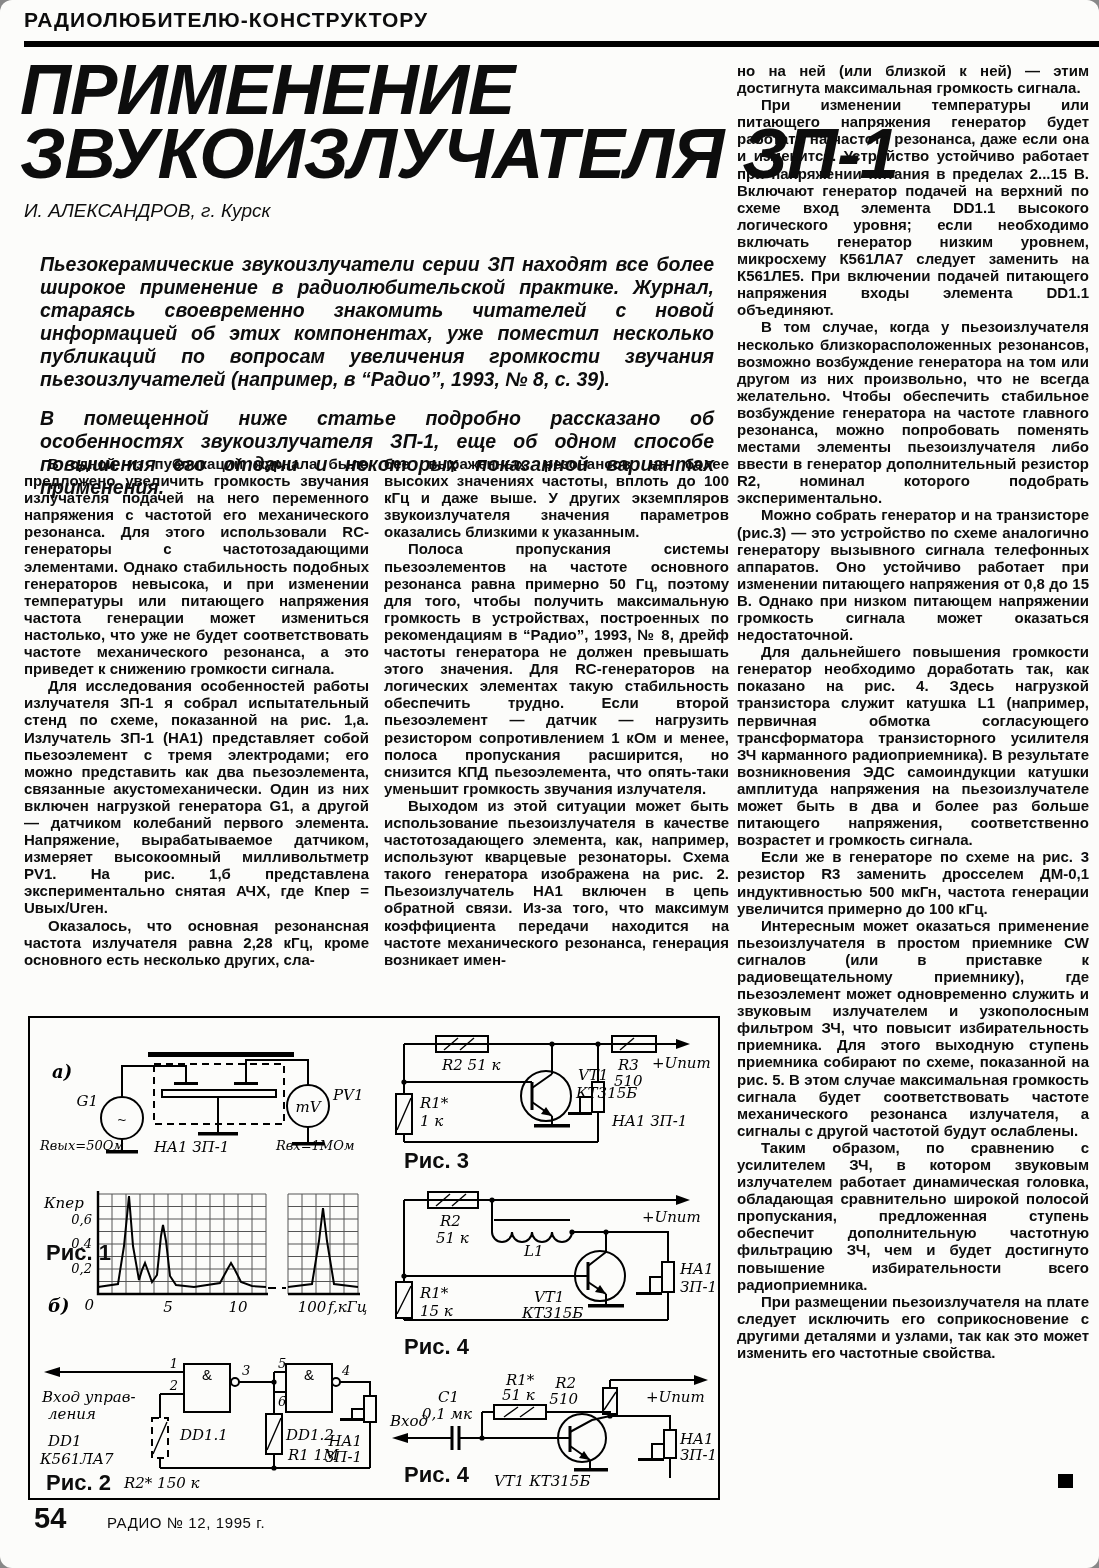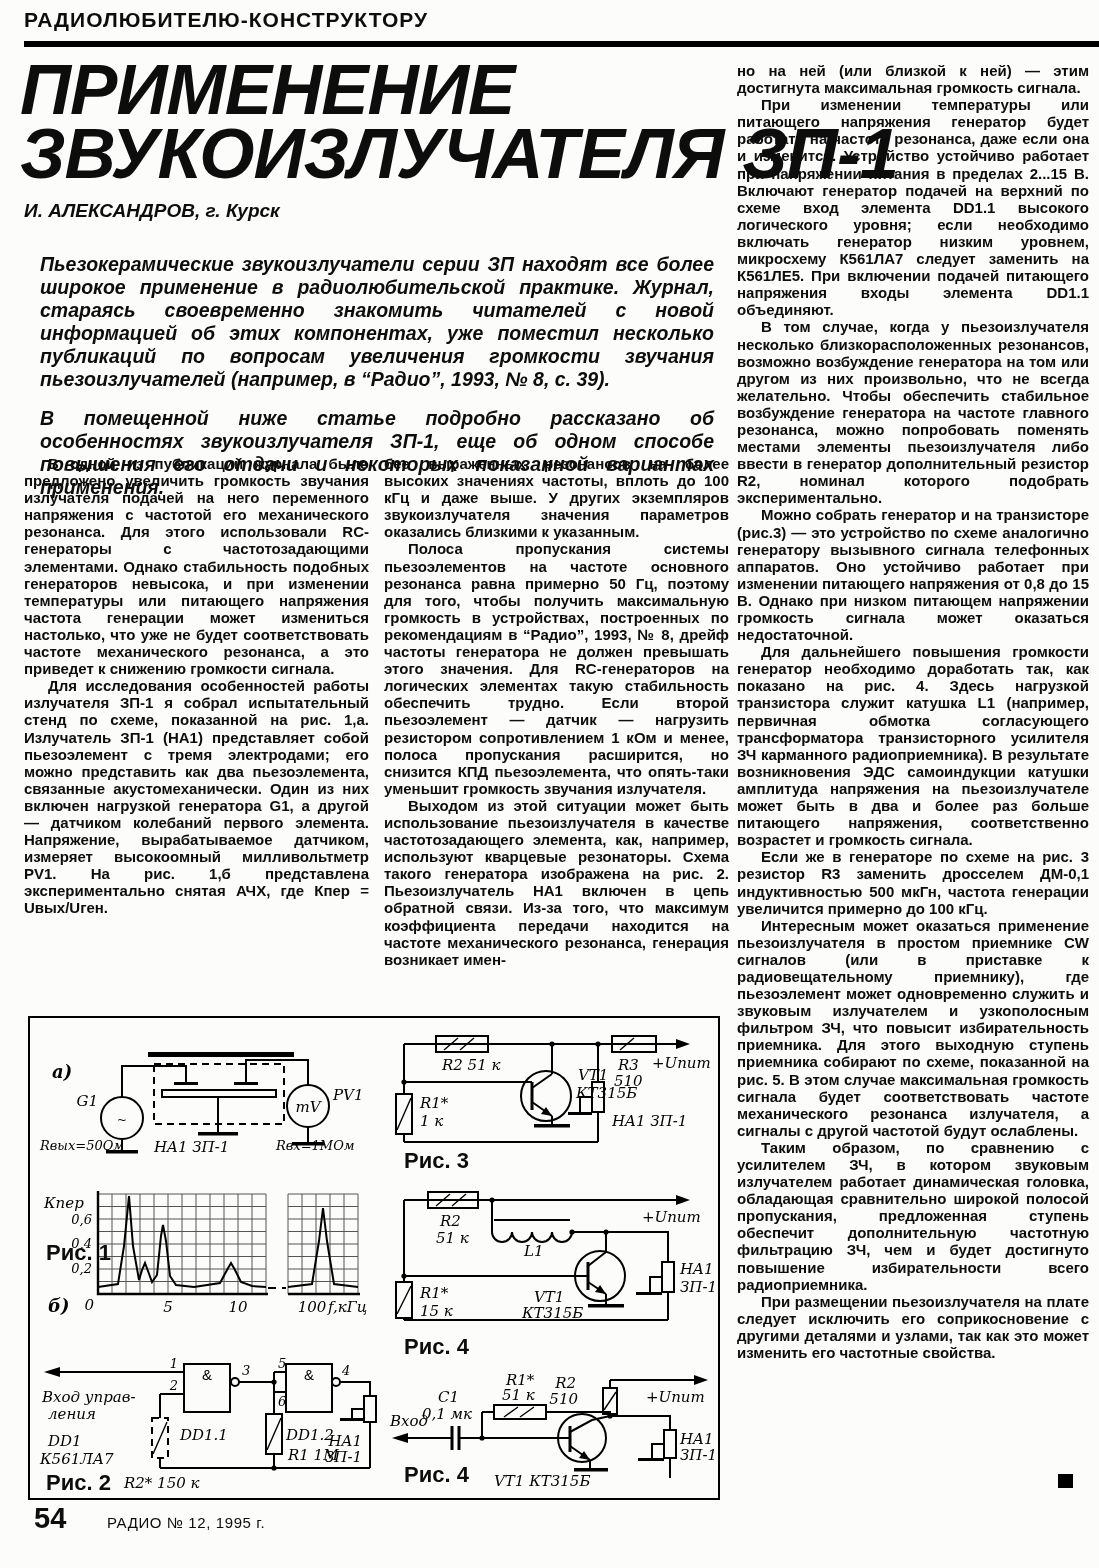--- a/index.html
+++ b/index.html
@@ -1,22 +1,22 @@
 <!DOCTYPE html>
 <html><head>
 <meta charset="utf-8">
 <style>
   html,body{margin:0;padding:0;background:#888;}
   .page{position:relative;width:1099px;height:1568px;background:#fcfcfa;overflow:hidden;
-        font-family:"Liberation Sans",sans-serif;color:#0d0d0d;}
+        font-family:"Liberation Sans",sans-serif;color:#0d0d0d;border-radius:12px;}
   .kicker{position:absolute;left:24px;top:8px;font-size:21px;font-weight:bold;letter-spacing:1px;}
   .rule{position:absolute;left:24px;top:41px;width:1075px;height:6px;background:#000;}
   .title{position:absolute;left:20px;top:58px;font-style:italic;font-weight:bold;
          font-size:71px;line-height:64px;letter-spacing:-1px;}
-  .author{position:absolute;left:24px;top:200px;font-weight:bold;font-style:italic;font-size:19px;}
+  .author{position:absolute;left:24px;top:200px;font-weight:normal;font-style:italic;font-size:19px;}
   .lead{position:absolute;left:24px;top:237px;width:706px;font-weight:bold;font-style:italic;
         font-size:19.5px;line-height:23px;text-align:justify;}
   .lead p{margin:16px;}
   .col{position:absolute;font-size:15px;line-height:17.1px;text-align:justify;font-weight:bold;}
   .col p{margin:0;text-indent:24px;}
   .col p.cont{text-indent:0;}
   #col1{left:24px;top:455px;width:345px;}
   #col2{left:384px;top:455px;width:345px;}
   #col3{left:737px;top:62px;width:352px;}
   .figbox{position:absolute;left:28px;top:1016px;width:688px;height:480px;border:2px solid #000;}
@@ -56,20 +56,21 @@
   <div class="author">И. АЛЕКСАНДРОВ, г. Курск</div>
 
   <div class="lead">
     <p>Пьезокерамические звукоизлучатели серии ЗП находят все более широкое применение в радиолюбительской практике. Журнал, стараясь своевременно знакомить читателей с новой информацией об этих компонентах, уже поместил несколько публикаций по вопросам увеличения громкости звучания пьезоизлучателей (например, в “Радио”, 1993, № 8, с. 39).</p>
     <p>В помещенной ниже статье подробно рассказано об особенностях звукоизлучателя ЗП-1, еще об одном способе повышения его отдачи и некоторых показанной вариантах применения.</p>
   </div>
 
   <div class="col" id="col1">
     <p>В одной из публикаций журнала было предложено увеличить громкость звучания излучателя подачей на него переменного напряжения с частотой его механического резонанса. Для этого использовали RC-генераторы с частотозадающими элементами. Однако стабильность подобных генераторов невысока, и при изменении температуры или питающего напряжения частота генерации может измениться настолько, что уже не будет соответствовать частоте механического резонанса, а это приведет к снижению громкости сигнала.</p>
     <p>Для исследования особенностей работы излучателя ЗП-1 я собрал испытательный стенд по схеме, показанной на рис. 1,а. Излучатель ЗП-1 (HA1) представляет собой пьезоэлемент с тремя электродами; его можно представить как два пьезоэлемента, связанные акустомеханически. Один из них включен нагрузкой генератора G1, а другой — датчиком колебаний первого элемента. Напряжение, вырабатываемое датчиком, измеряет высокоомный милливольтметр PV1. На рис. 1,б представлена экспериментально снятая АЧХ, где Кпер = Uвых/Uген.</p>
+    <p>Оказалось, что основная резонансная частота излучателя равна 2,28 кГц, кроме основного есть несколько других, сла-</p>
   </div>
 
   <div class="col" id="col2">
     <p class="cont">бее выраженных резонансов на более высоких значениях частоты, вплоть до 100 кГц и даже выше. У других экземпляров звукоизлучателя значения параметров оказались близкими к указанным.</p>
     <p>Полоса пропускания системы пьезоэлементов на частоте основного резонанса равна примерно 50 Гц, поэтому для того, чтобы получить максимальную громкость в устройствах, построенных по рекомендациям в “Радио”, 1993, № 8, дрейф частоты генератора не должен превышать этого значения. Для RC-генераторов на логических элементах такую стабильность обеспечить трудно. Если второй пьезоэлемент — датчик — нагрузить резистором сопротивлением 1 кОм и менее, полоса пропускания расширится, но снизится КПД пьезоэлемента, что опять-таки уменьшит громкость звучания излучателя.</p>
     <p>Выходом из этой ситуации может быть использование пьезоизлучателя в качестве частотозадающего элемента, как, например, используют кварцевые резонаторы. Схема такого генератора изображена на рис. 2. Пьезоизлучатель HA1 включен в цепь обратной связи. Из-за того, что максимум коэффициента передачи находится на частоте механического резонанса, генерация возникает имен-</p>
   </div>
 
   <div class="col" id="col3">
     <p class="cont">но на ней (или близкой к ней) — этим достигнута максимальная громкость сигнала.</p>

